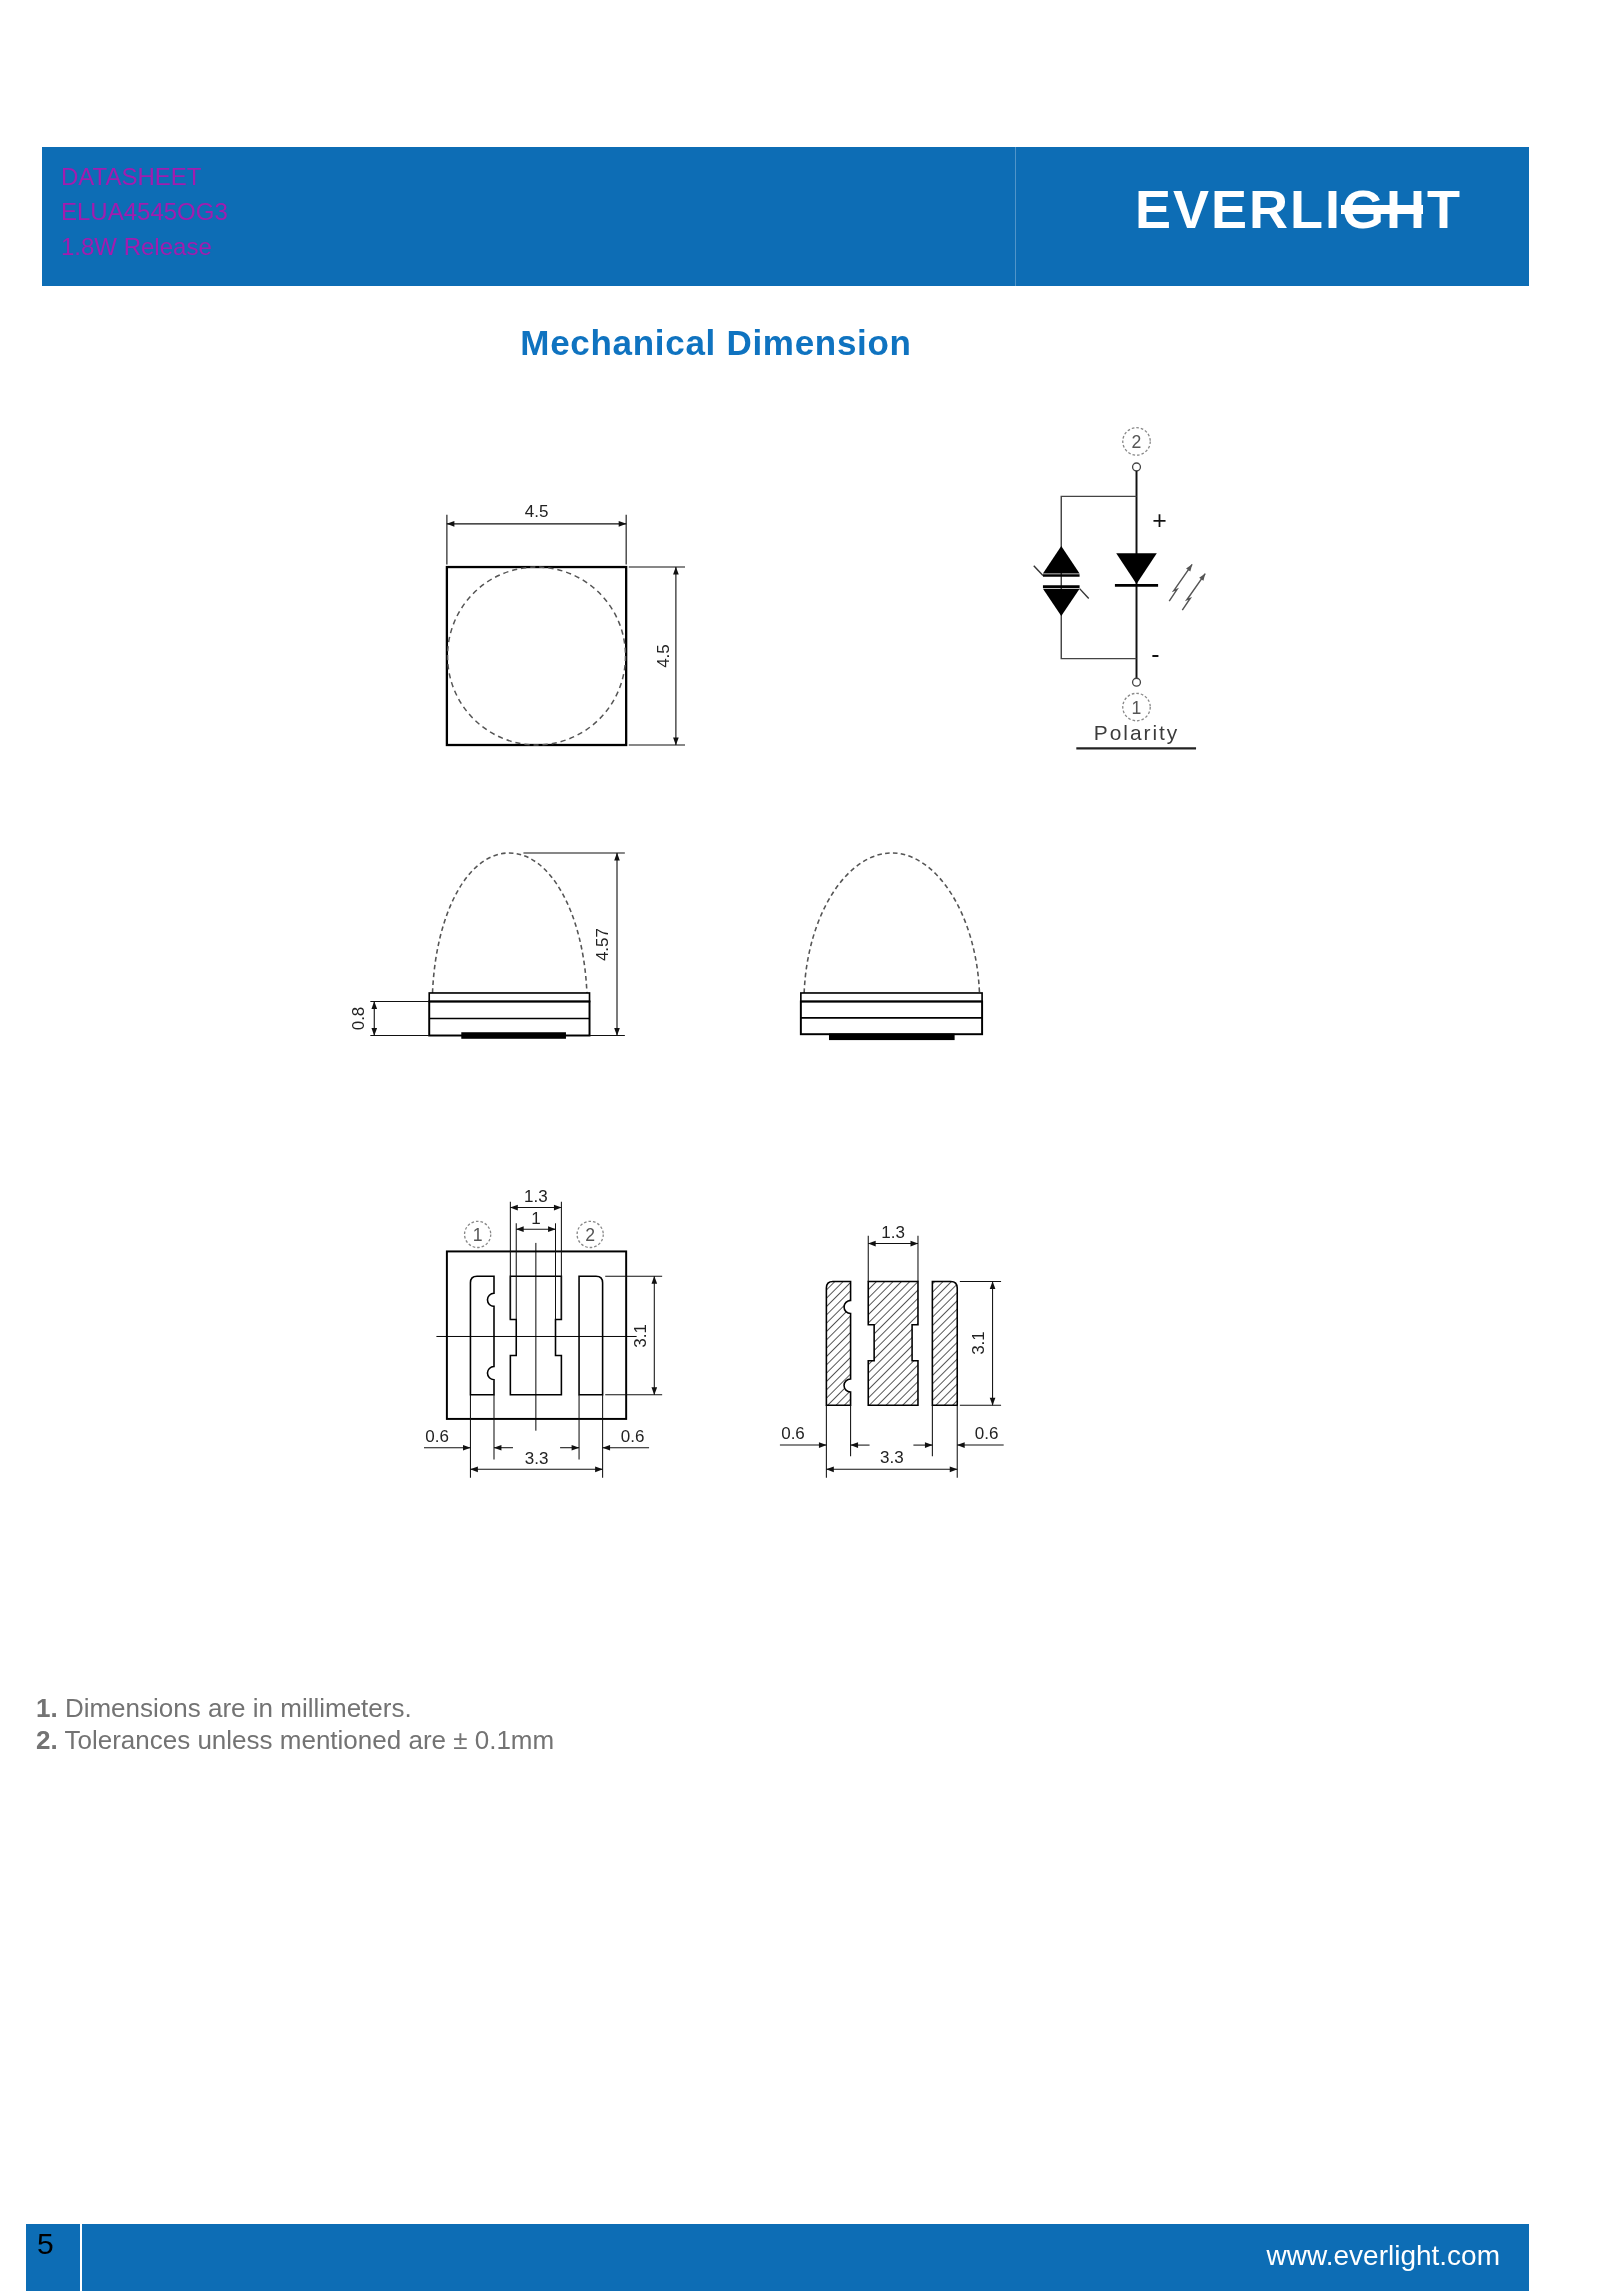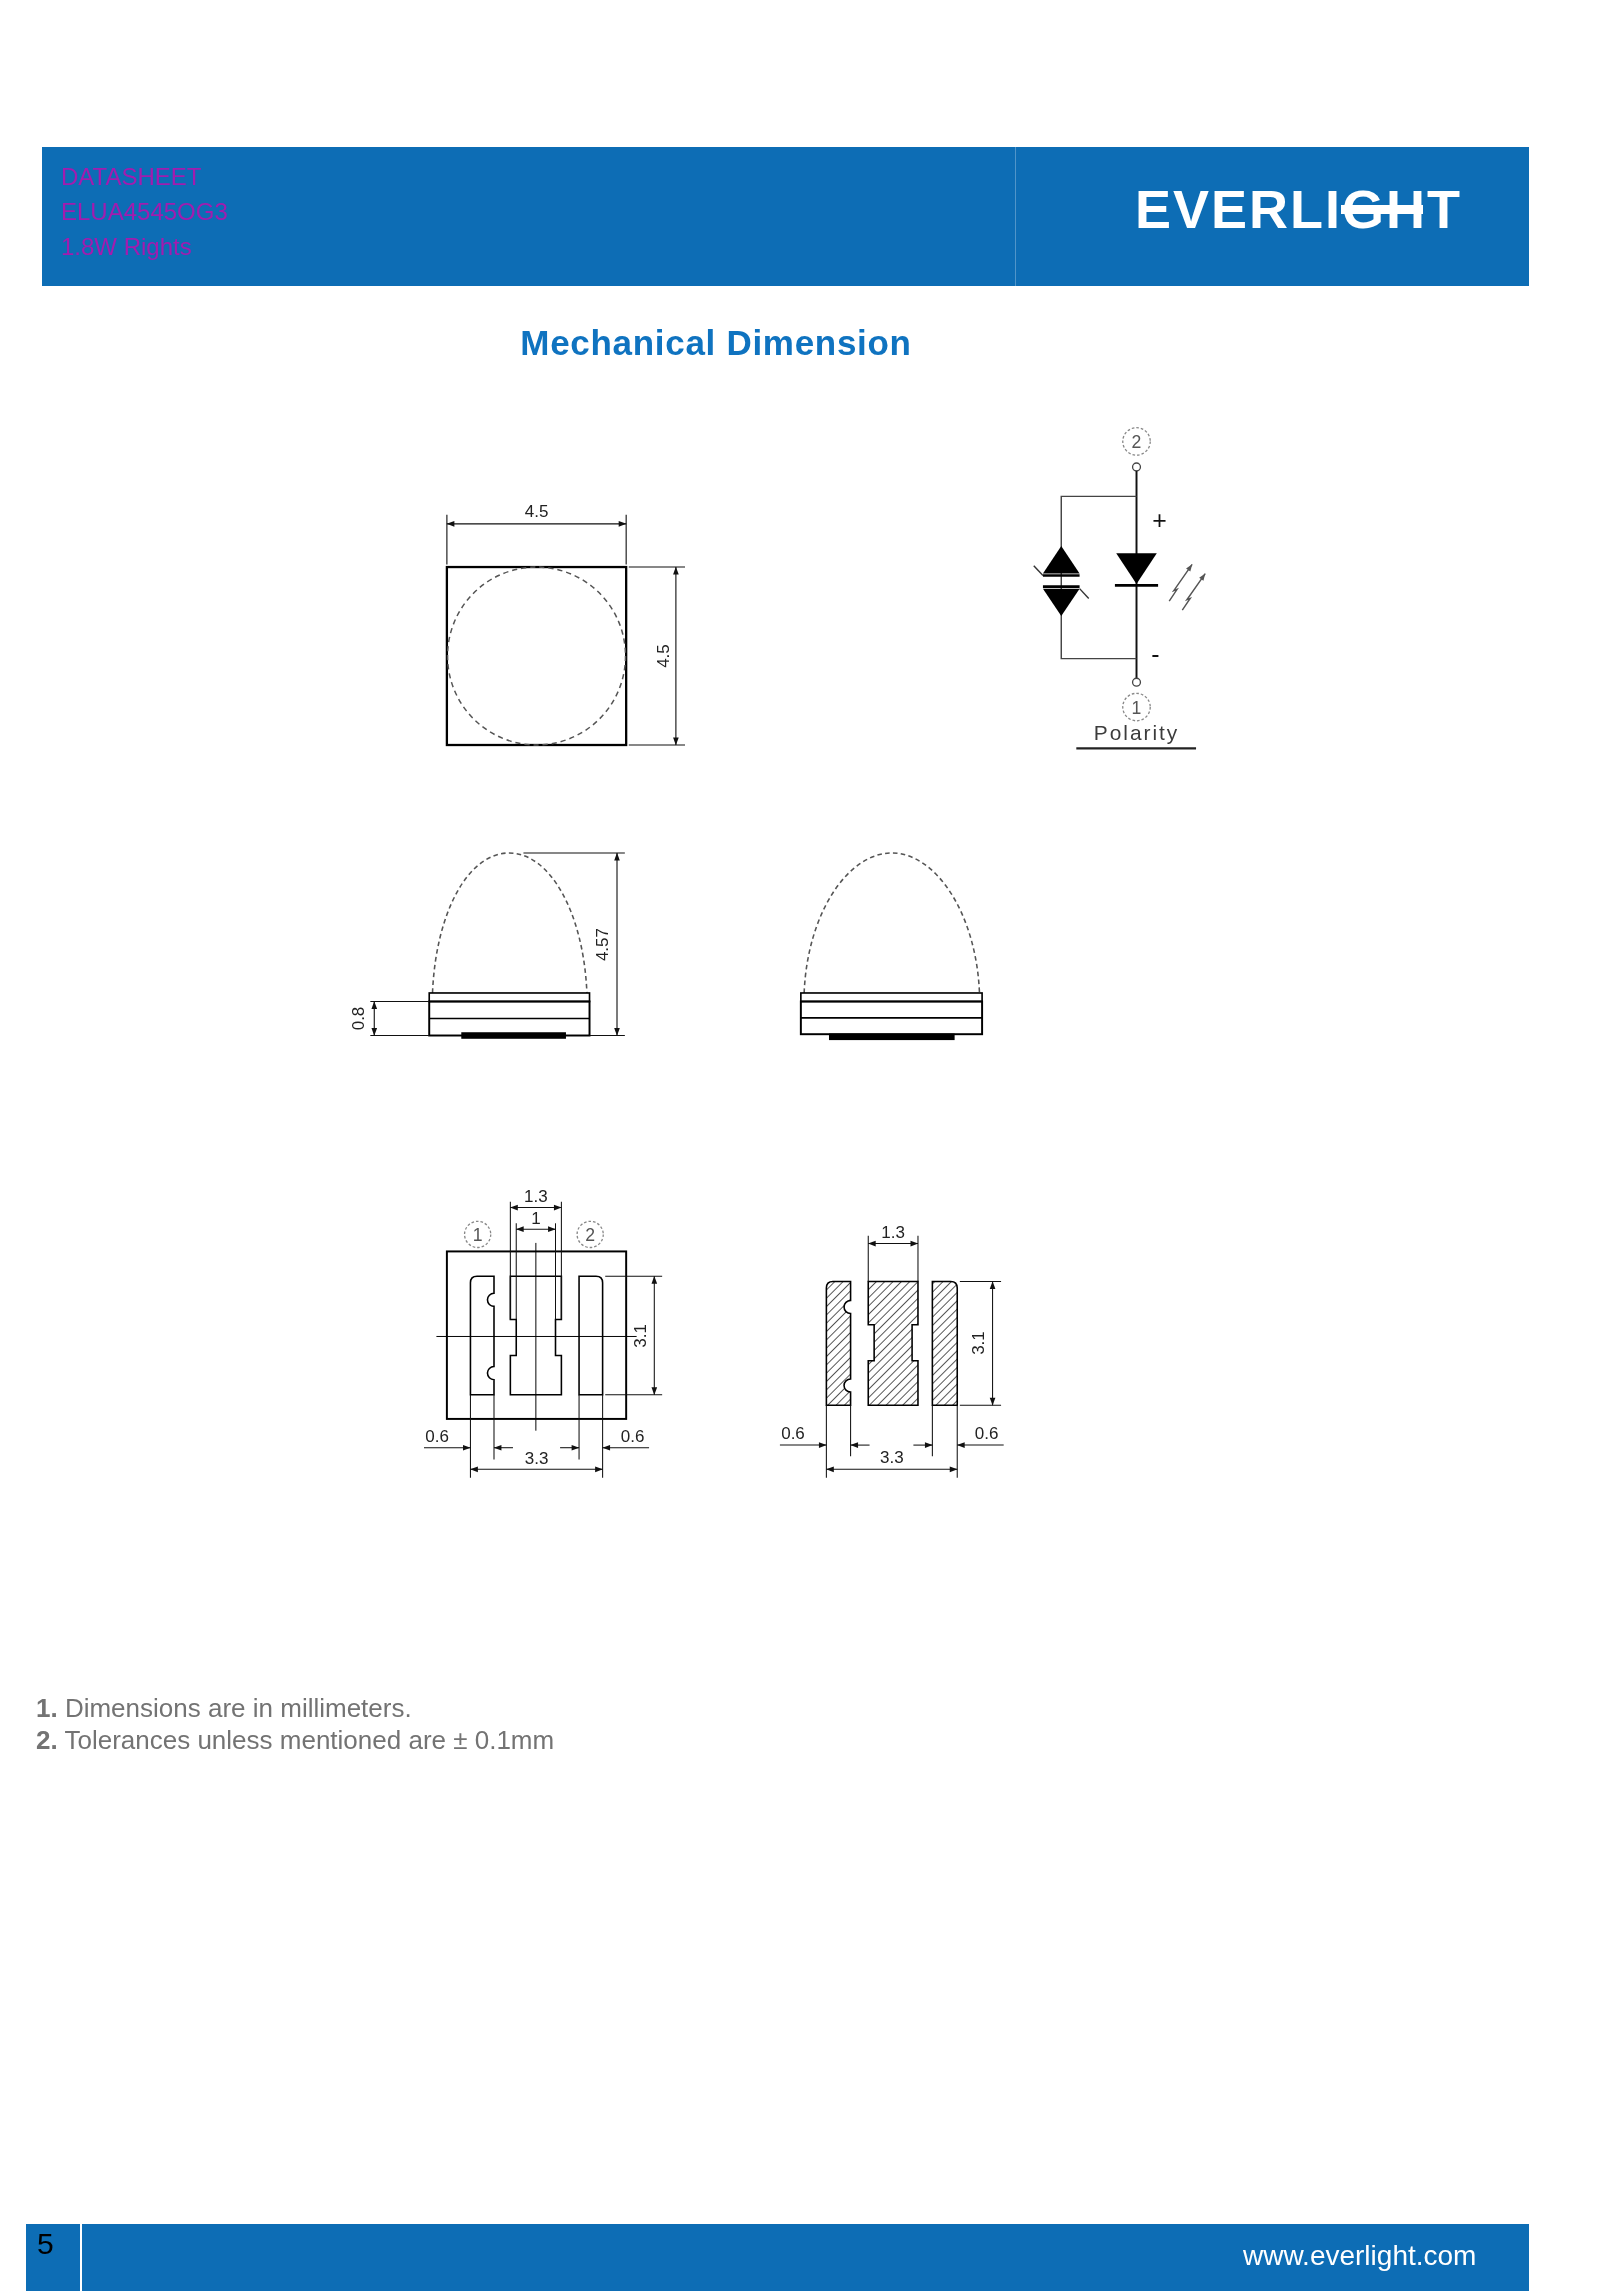--- a/index.html
+++ b/index.html
@@ -24,33 +24,33 @@
   .pol-label{font-size:32px;fill:#3c3c3c;letter-spacing:3px;}
   .sign{font-size:38px;fill:#111;}
   
   .notes{position:absolute;left:36px;top:1692px;font-size:26px;line-height:32px;color:#737373;}
   .note-num{font-weight:700;}
   
   .footer-bar{position:absolute;left:26px;top:2224px;width:1503px;height:67px;background:var(--brand-blue);}
   .footer-sep{position:absolute;left:80px;top:2224px;width:2px;height:67px;background:#ffffff;}
   .page-num{position:absolute;left:37px;top:2227px;color:#000000;font-size:30px;}
   .copyright{position:absolute;left:92px;top:2247px;color:#ffffff;font-size:19px;}
-  .website{position:absolute;left:1243px;top:2240px;width:257px;color:#ffffff;font-size:28px;}
+  .website{position:absolute;left:1243px;top:2240px;width:257px;text-align:right;color:#ffffff;font-size:28px;}
 </style>
 </head>
 <body>
 
 <div id="page">
 
   <div class="header-bar"></div>
   <div class="header-seam"></div>
   <div class="header-text">
     <div>DATASHEET</div>
     <div>ELUA4545OG3</div>
-    <div>1.8W Rights</div>
+    <div>1.8W Release</div>
   </div>
   <div class="logo-wrap">
     <span class="logo-text">EVERLIGHT</span>
   </div>
   <div class="logo-bar"></div>
 
   <div class="page-title">Mechanical Dimension</div>
 
   <svg class="drawing-svg" width="1622" height="1145" viewBox="0 600 2479 1750">
     <defs>

